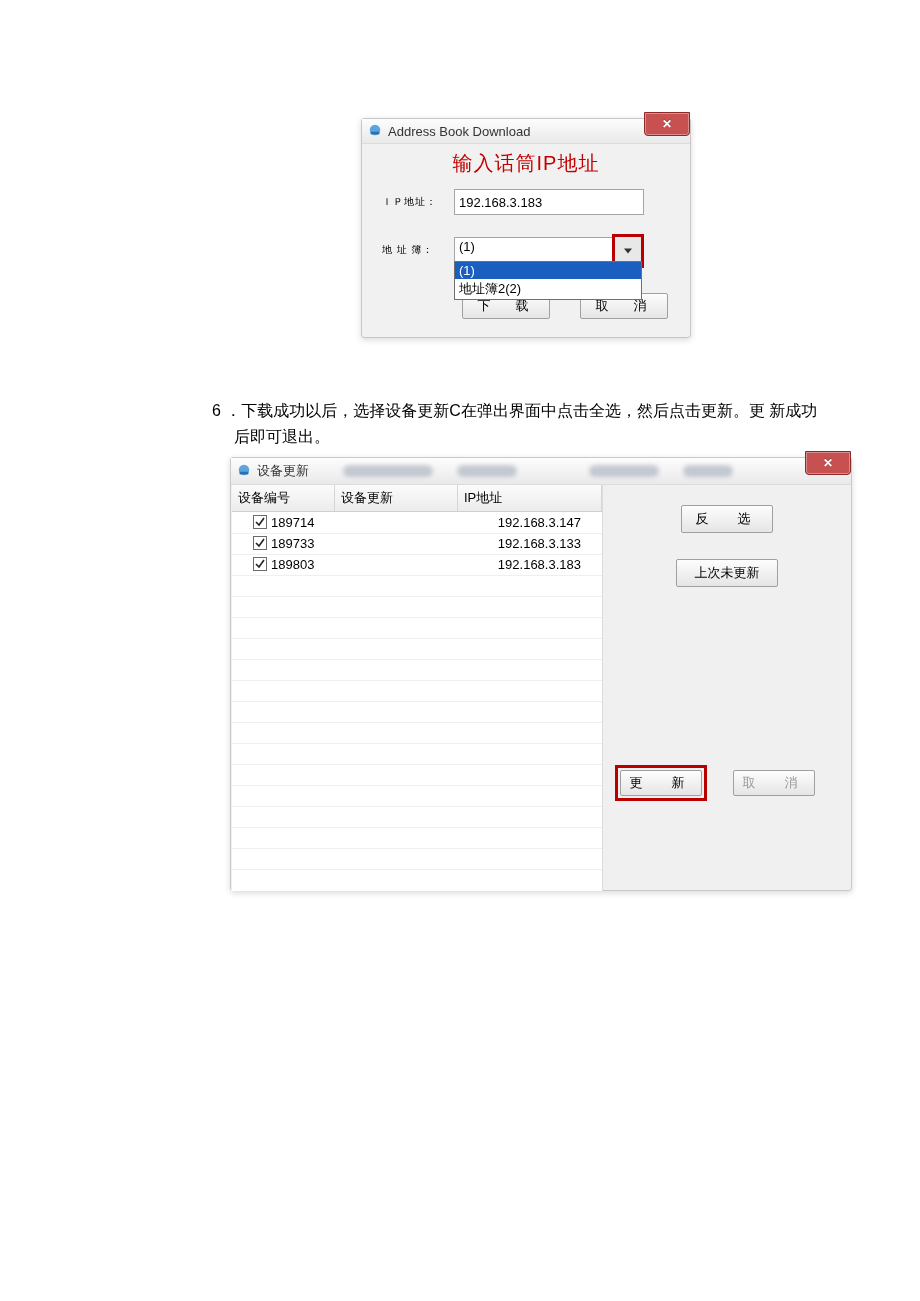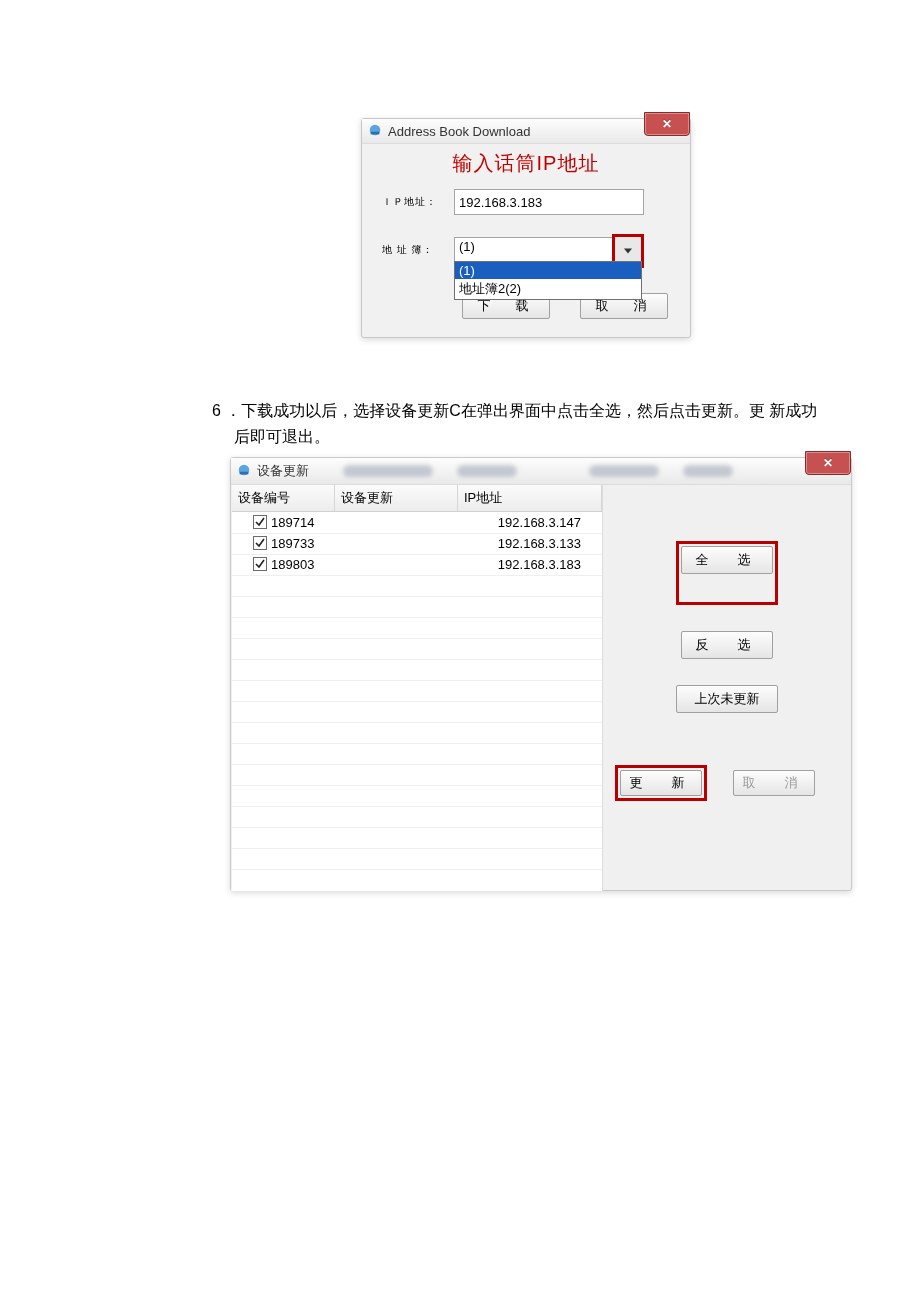--- a/index.html
+++ b/index.html
@@ -201,25 +201,20 @@
                   <span>189803</span>
                 </div>
                 <div class="cell col-name"></div>
                 <div class="cell col-ip">192.168.3.183</div>
               </div>
             </div>
         </div>
       </div>
 
       <div class="side-pane">
-        <div class="hl-wrap">
-          <div class="hl-red">
-            <div class="side-btn">全　选</div>
-          </div>
-        </div>
         <div class="side-btn" style="margin-top:4px;">反　选</div>
         <div class="side-btn nols">上次未更新</div>
 
         <div class="bottom-row">
           <div class="hl-red">
             <div class="w7-btn">更　新</div>
           </div>
           <div class="w7-btn disabled">取　消</div>
         </div>
       </div>

